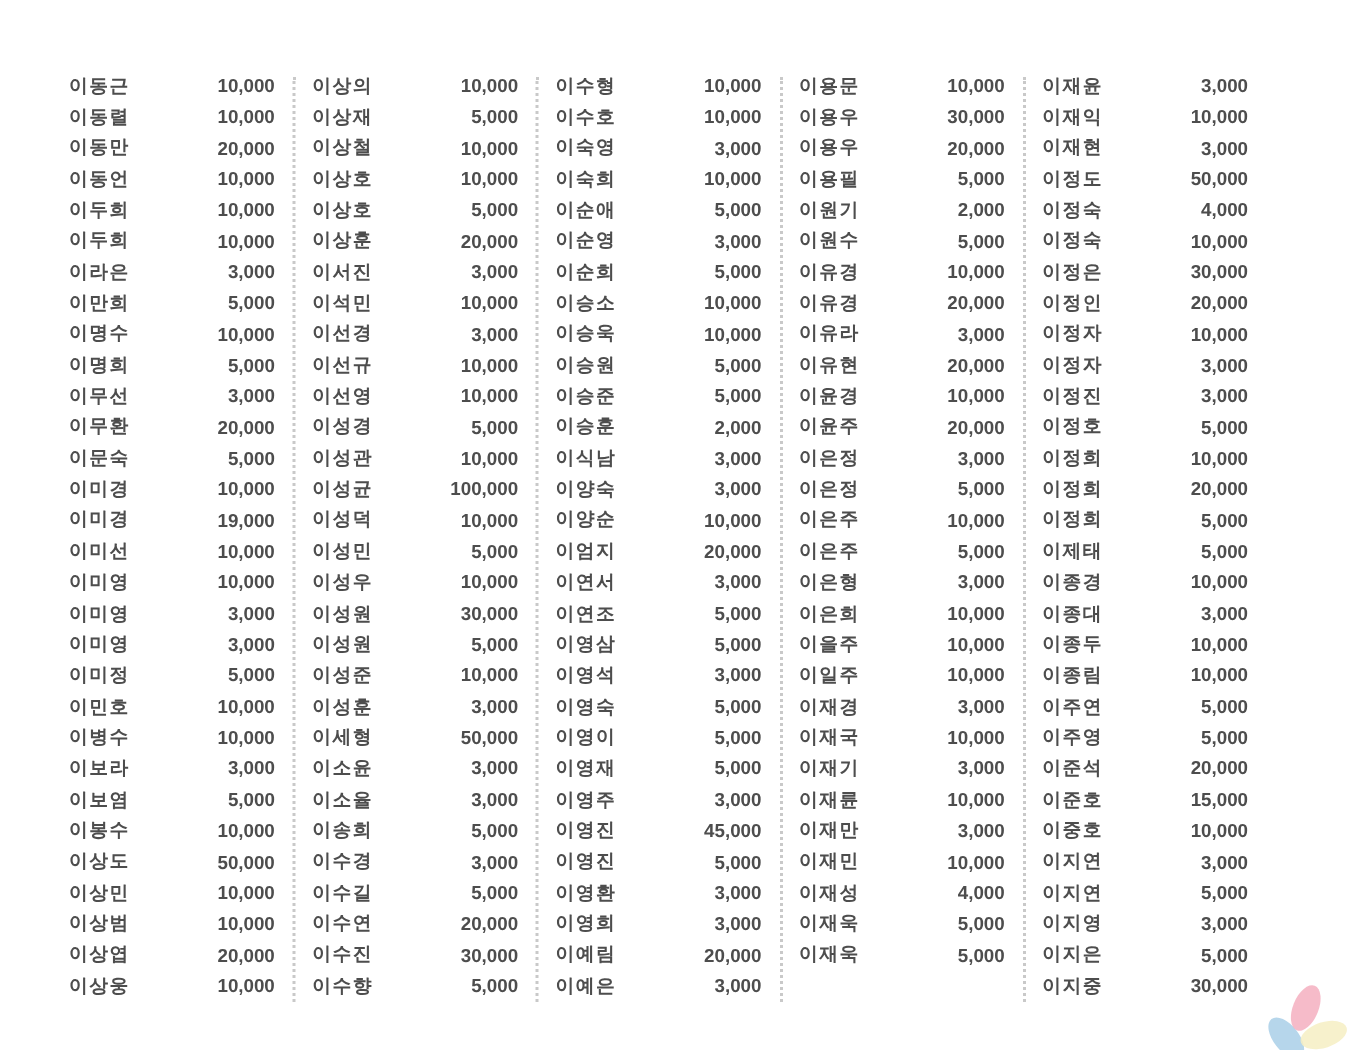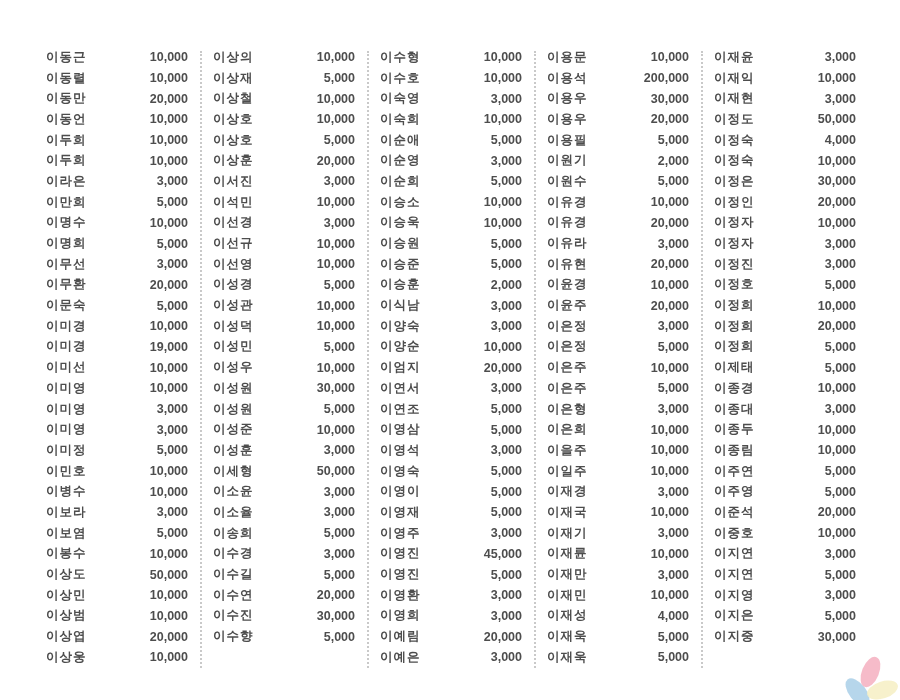--- a/index.html
+++ b/index.html
@@ -10,21 +10,21 @@
     overflow: hidden;
   }
   .page {
     position: relative;
     width: 900px; height: 700px;
     background: #ffffff;
   }
   .donor-table {
     display: flex;
     align-items: flex-start;
-    padding: 47px 44px 0 46px;
+    padding: 47px 68px 0 46px;
   }
   .col-group {
     flex: 1 1 0;
     display: flex;
     flex-direction: column;
   }
   .sep {
     width: 0;
     border-left: 2px dotted #c9c9c9;
     align-self: stretch;
@@ -244,20 +244,24 @@
         </div>
         <div class="row">
           <span class="name">이성경</span>
           <span class="amount">5,000</span>
         </div>
         <div class="row">
           <span class="name">이성관</span>
           <span class="amount">10,000</span>
         </div>
         <div class="row">
+          <span class="name">이성균</span>
+          <span class="amount">100,000</span>
+        </div>
+        <div class="row">
           <span class="name">이성덕</span>
           <span class="amount">10,000</span>
         </div>
         <div class="row">
           <span class="name">이성민</span>
           <span class="amount">5,000</span>
         </div>
         <div class="row">
           <span class="name">이성우</span>
           <span class="amount">10,000</span>
@@ -438,24 +442,20 @@
           <span class="amount">3,000</span>
         </div>
       </div>
     <div class="sep"></div>
     <div class="col-group">
         <div class="row">
           <span class="name">이용문</span>
           <span class="amount">10,000</span>
         </div>
         <div class="row">
-          <span class="name">이용석</span>
-          <span class="amount">200,000</span>
-        </div>
-        <div class="row">
           <span class="name">이용우</span>
           <span class="amount">30,000</span>
         </div>
         <div class="row">
           <span class="name">이용우</span>
           <span class="amount">20,000</span>
         </div>
         <div class="row">
           <span class="name">이용필</span>
           <span class="amount">5,000</span>
@@ -647,20 +647,24 @@
           <span class="name">이주연</span>
           <span class="amount">5,000</span>
         </div>
         <div class="row">
           <span class="name">이주영</span>
           <span class="amount">5,000</span>
         </div>
         <div class="row">
           <span class="name">이준석</span>
           <span class="amount">20,000</span>
+        </div>
+        <div class="row">
+          <span class="name">이준호</span>
+          <span class="amount">15,000</span>
         </div>
         <div class="row">
           <span class="name">이중호</span>
           <span class="amount">10,000</span>
         </div>
         <div class="row">
           <span class="name">이지연</span>
           <span class="amount">3,000</span>
         </div>
         <div class="row">

